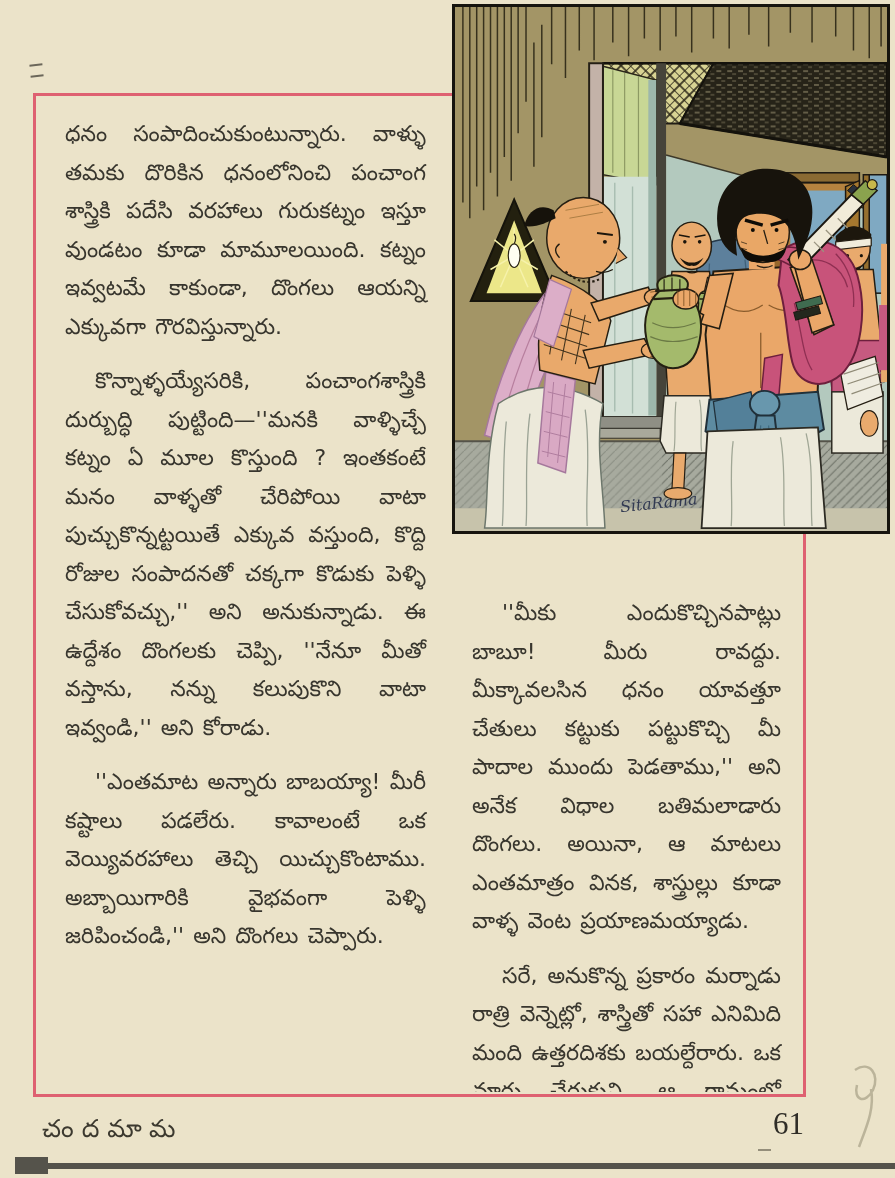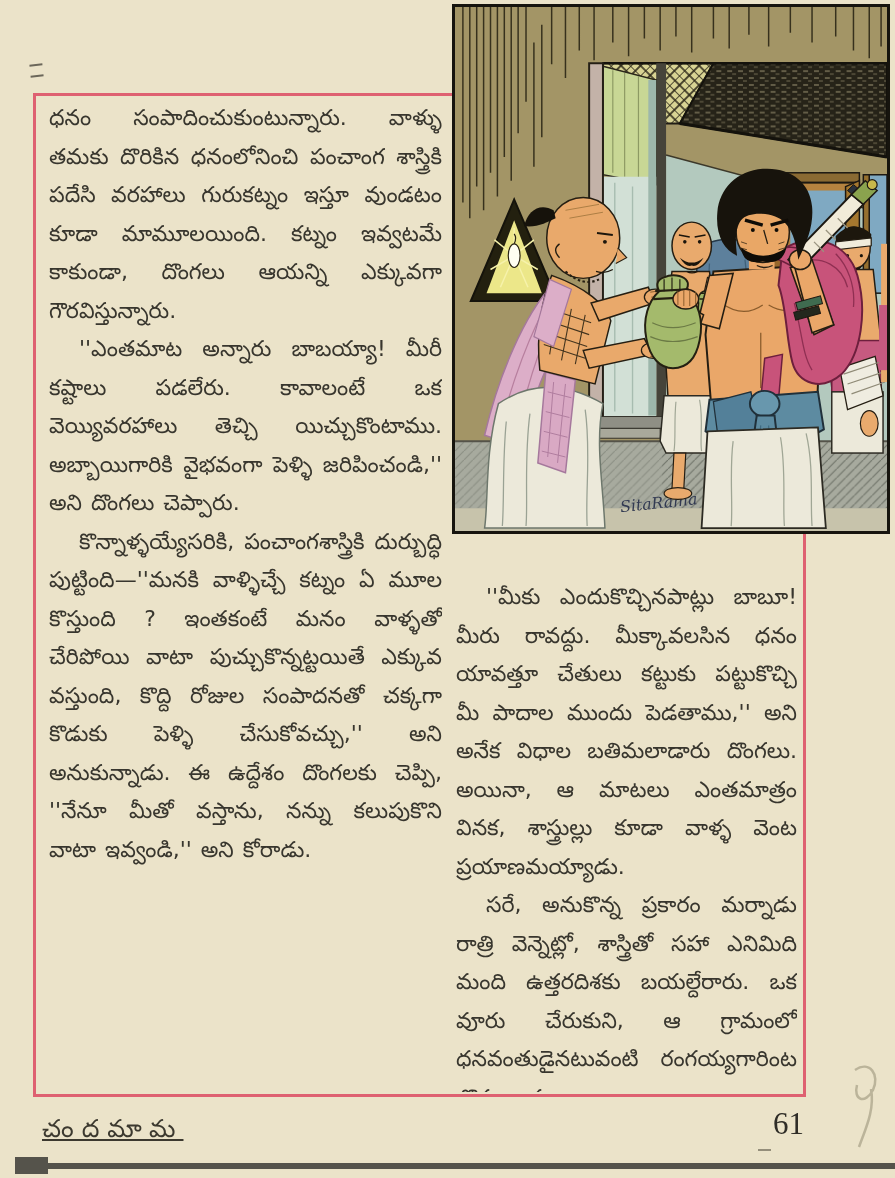--- a/index.html
+++ b/index.html
@@ -14,32 +14,32 @@
     border:3px solid #de6171;z-index:1;
   }
   
   .text-col{
     position:absolute;z-index:3;color:#38362e;
     font-size:22px;line-height:38.5px;text-align:justify;word-spacing:2px;
     overflow:hidden;
   }
   #col-left{left:49px;top:99px;width:393px;height:992px;}
   #col-right{left:456px;top:578px;width:341px;height:514px;}
-  .text-col p{margin:0;}
+  .text-col p{margin:16px;}
   .text-col p.indent{text-indent:30px;}
   
   #illustration{
     position:absolute;left:452px;top:4px;width:432px;height:524px;
     border:3px solid #16140e;background:#a39566;z-index:2;
   }
   #illustration svg{display:block;width:100%;height:100%;}
   
   #magazine-title{
     position:absolute;left:42px;top:1114px;z-index:3;
-    font-size:25px;letter-spacing:8px;color:#3c392f;text-decoration:underline;
+    font-size:25px;letter-spacing:8px;color:#3c392f;
   }
   #page-number{
     position:absolute;left:773px;top:1106px;z-index:3;
     font-family:"Liberation Serif",serif;font-size:31px;color:#2f2d27;
   }
   #page-number-dash{
     position:absolute;left:758px;top:1149px;width:13px;height:2px;
     background:#948e7a;z-index:3;
   }
   
@@ -254,22 +254,22 @@
   </g>
   <g>
     <ellipse cx="234" cy="296" rx="13" ry="10" fill="#eaa769" stroke="#241d12" stroke-width="1.5"></ellipse>
     <path d="M226,288 V302 M232,287 V303 M238,287 V303 M244,289 V301" stroke="#8a5c2c" stroke-width="1"></path>
   </g>
 </svg>
 </div>
 
 <div id="col-left" class="text-col">
   <p>ధనం సంపాదించుకుంటున్నారు. వాళ్ళు తమకు దొరికిన ధనంలోనించి పంచాంగ శాస్త్రికి పదేసి వరహాలు గురుకట్నం ఇస్తూ వుండటం కూడా మామూలయింది. కట్నం ఇవ్వటమే కాకుండా, దొంగలు ఆయన్ని ఎక్కువగా గౌరవిస్తున్నారు.</p>
+  <p class="indent">కొన్నాళ్ళయ్యేసరికి, పంచాంగశాస్త్రికి దుర్బుద్ధి పుట్టింది—''మనకి వాళ్ళిచ్చే కట్నం ఏ మూల కొస్తుంది ? ఇంతకంటే మనం వాళ్ళతో చేరిపోయి వాటా పుచ్చుకొన్నట్టయితే ఎక్కువ వస్తుంది, కొద్ది రోజుల సంపాదనతో చక్కగా కొడుకు పెళ్ళి చేసుకోవచ్చు,'' అని అనుకున్నాడు. ఈ ఉద్దేశం దొంగలకు చెప్పి, ''నేనూ మీతో వస్తాను, నన్ను కలుపుకొని వాటా ఇవ్వండి,'' అని కోరాడు.</p>
   <p class="indent">''ఎంతమాట అన్నారు బాబయ్యా! మీరీ కష్టాలు పడలేరు. కావాలంటే ఒక వెయ్యివరహాలు తెచ్చి యిచ్చుకొంటాము. అబ్బాయిగారికి వైభవంగా పెళ్ళి జరిపించండి,'' అని దొంగలు చెప్పారు.</p>
-  <p class="indent">కొన్నాళ్ళయ్యేసరికి, పంచాంగశాస్త్రికి దుర్బుద్ధి పుట్టింది—''మనకి వాళ్ళిచ్చే కట్నం ఏ మూల కొస్తుంది ? ఇంతకంటే మనం వాళ్ళతో చేరిపోయి వాటా పుచ్చుకొన్నట్టయితే ఎక్కువ వస్తుంది, కొద్ది రోజుల సంపాదనతో చక్కగా కొడుకు పెళ్ళి చేసుకోవచ్చు,'' అని అనుకున్నాడు. ఈ ఉద్దేశం దొంగలకు చెప్పి, ''నేనూ మీతో వస్తాను, నన్ను కలుపుకొని వాటా ఇవ్వండి,'' అని కోరాడు.</p>
 </div>
 
 <div id="col-right" class="text-col">
   <p class="indent">''మీకు ఎందుకొచ్చినపాట్లు బాబూ! మీరు రావద్దు. మీక్కావలసిన ధనం యావత్తూ చేతులు కట్టుకు పట్టుకొచ్చి మీ పాదాల ముందు పెడతాము,'' అని అనేక విధాల బతిమలాడారు దొంగలు. అయినా, ఆ మాటలు ఎంతమాత్రం వినక, శాస్త్రుల్లు కూడా వాళ్ళ వెంట ప్రయాణమయ్యాడు.</p>
   <p class="indent">సరే, అనుకొన్న ప్రకారం మర్నాడు రాత్రి వెన్నెట్లో, శాస్త్రితో సహా ఎనిమిది మంది ఉత్తరదిశకు బయల్దేరారు. ఒక వూరు చేరుకుని, ఆ గ్రామంలో ధనవంతుడైనటువంటి రంగయ్యగారింట చొరబడ్డారు.</p>
 </div>
 
 <div id="magazine-title">చందమామ</div>
 <div id="page-number">61</div>
 <div id="page-number-dash"></div>

